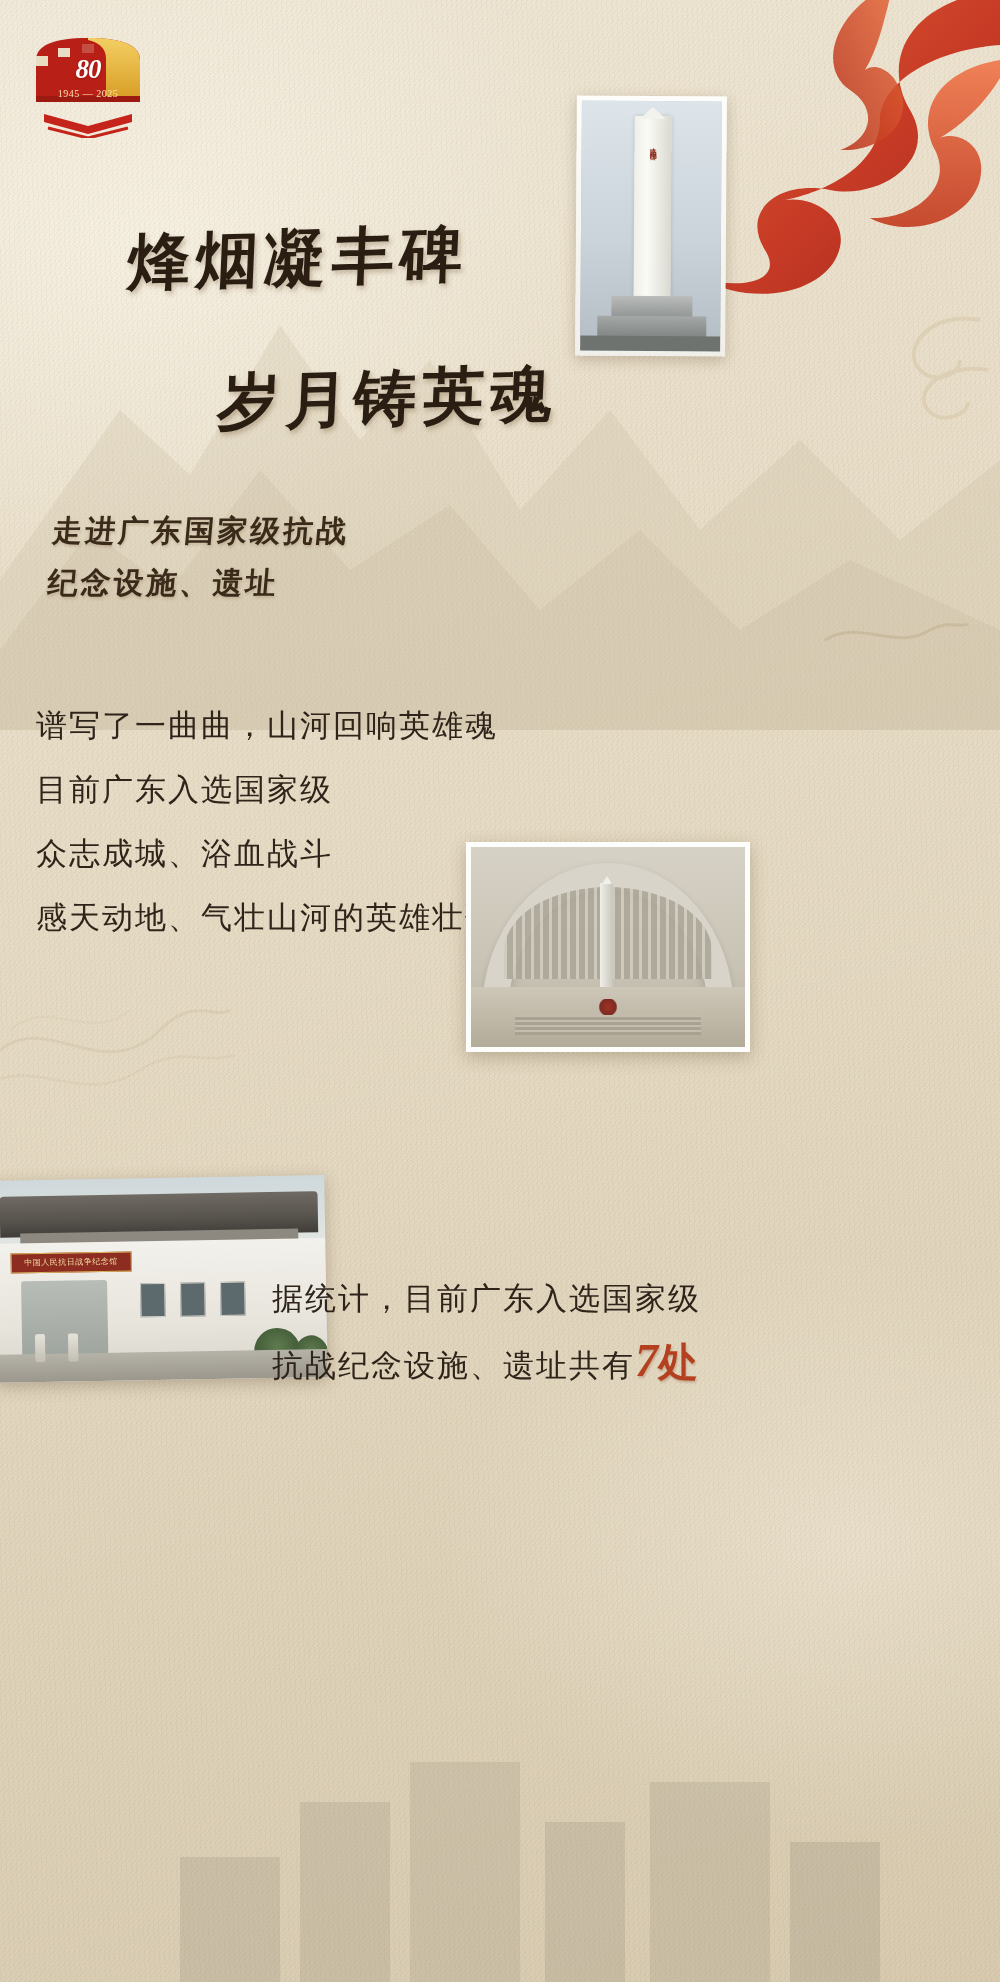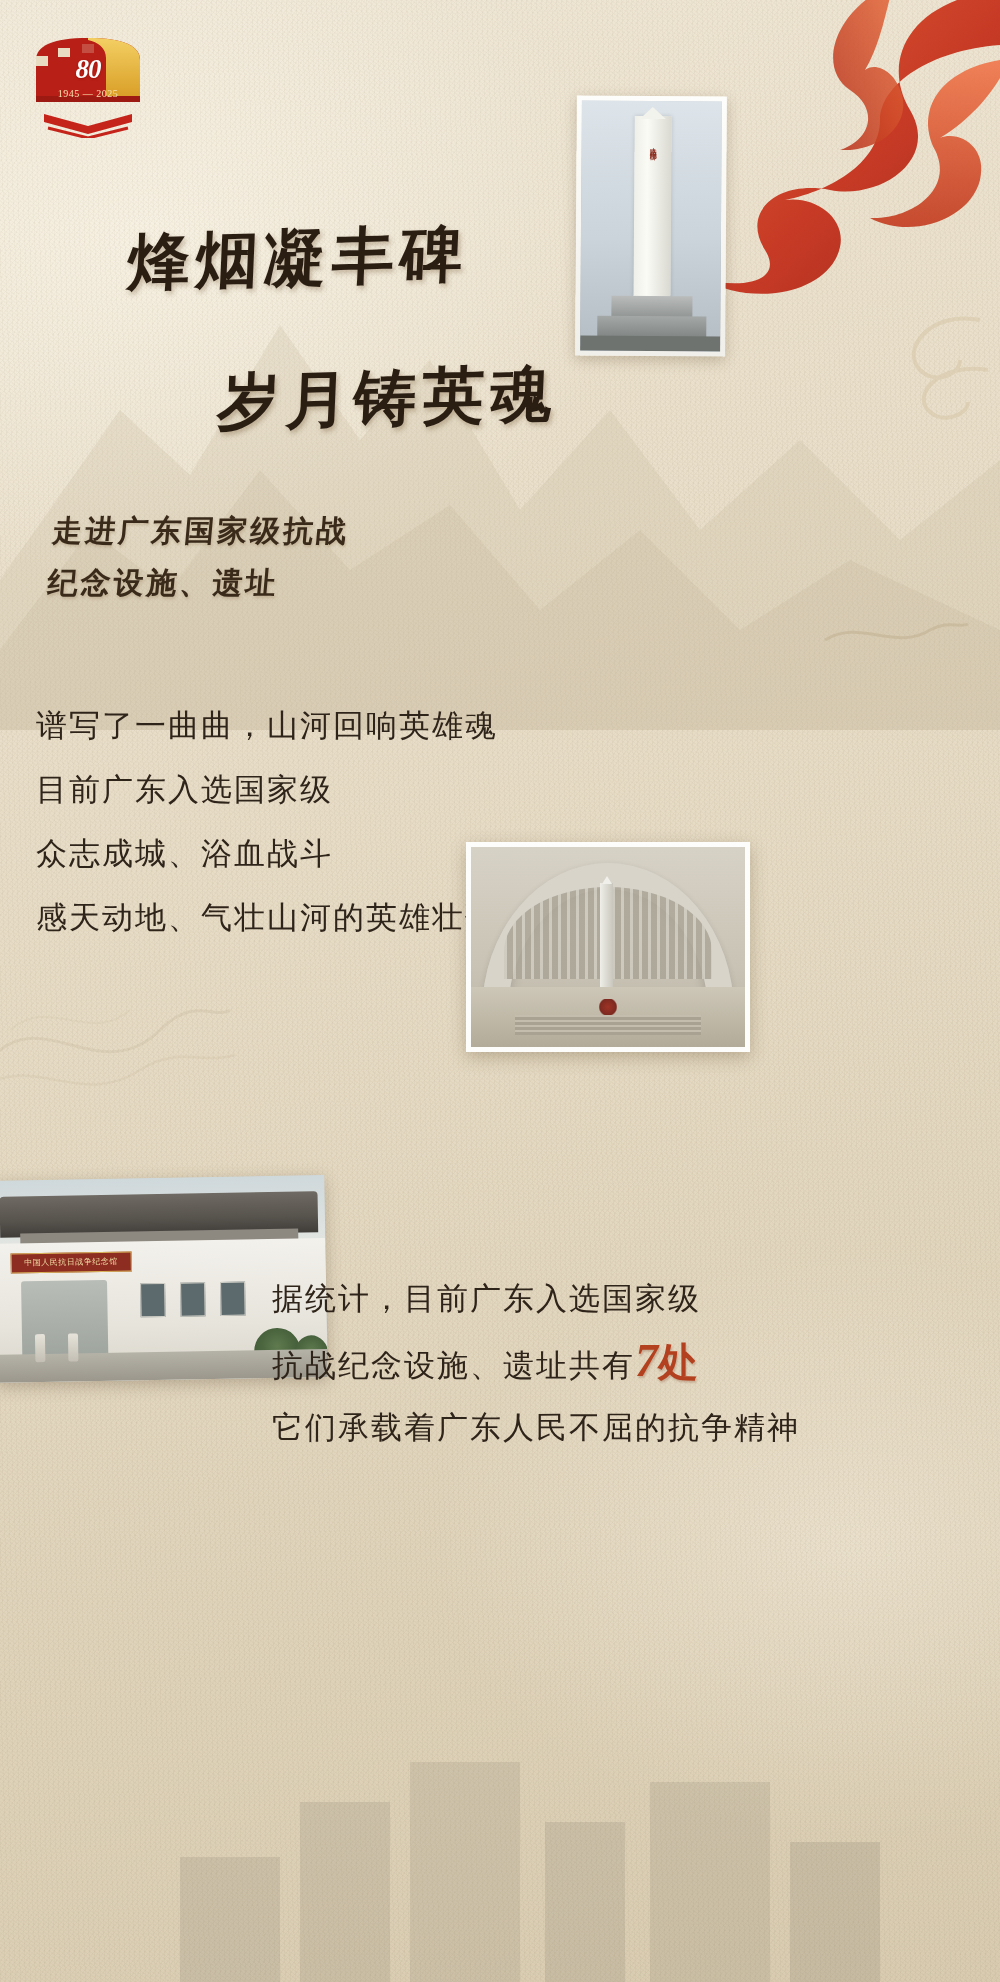--- a/index.html
+++ b/index.html
@@ -510,21 +510,20 @@
     <div class="gate-ground"></div>
     <div class="gate-post" style="left:12%;"></div>
     <div class="gate-post" style="left:22%;"></div>
   </div>
 
   <div class="stat">
     <div>据统计，目前广东入选国家级</div>
     <div>
       <span>抗战纪念设施、遗址共有</span><span class="num"><span>7</span><span class="unit">处</span></span>
     </div>
-    <div>它们承载着广东人民不屈的抗争精神</div>
   </div>
 
   <svg class="bottom-ghost" viewBox="0 0 1000 330" preserveAspectRatio="none">
     <rect x="300" y="150" width="90" height="180" fill="#8e8572"></rect>
     <rect x="410" y="110" width="110" height="220" fill="#968d79"></rect>
     <rect x="545" y="170" width="80" height="160" fill="#8a8170"></rect>
     <rect x="650" y="130" width="120" height="200" fill="#928975"></rect>
     <rect x="790" y="190" width="90" height="140" fill="#857c6c"></rect>
     <rect x="180" y="205" width="100" height="125" fill="#8a8170"></rect>
   </svg>

